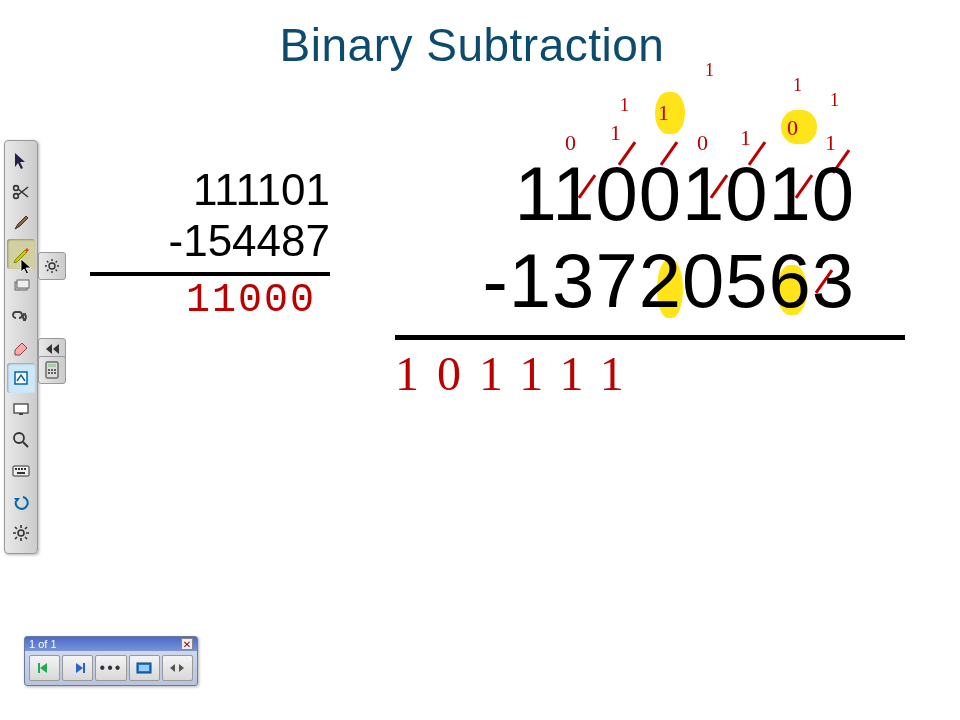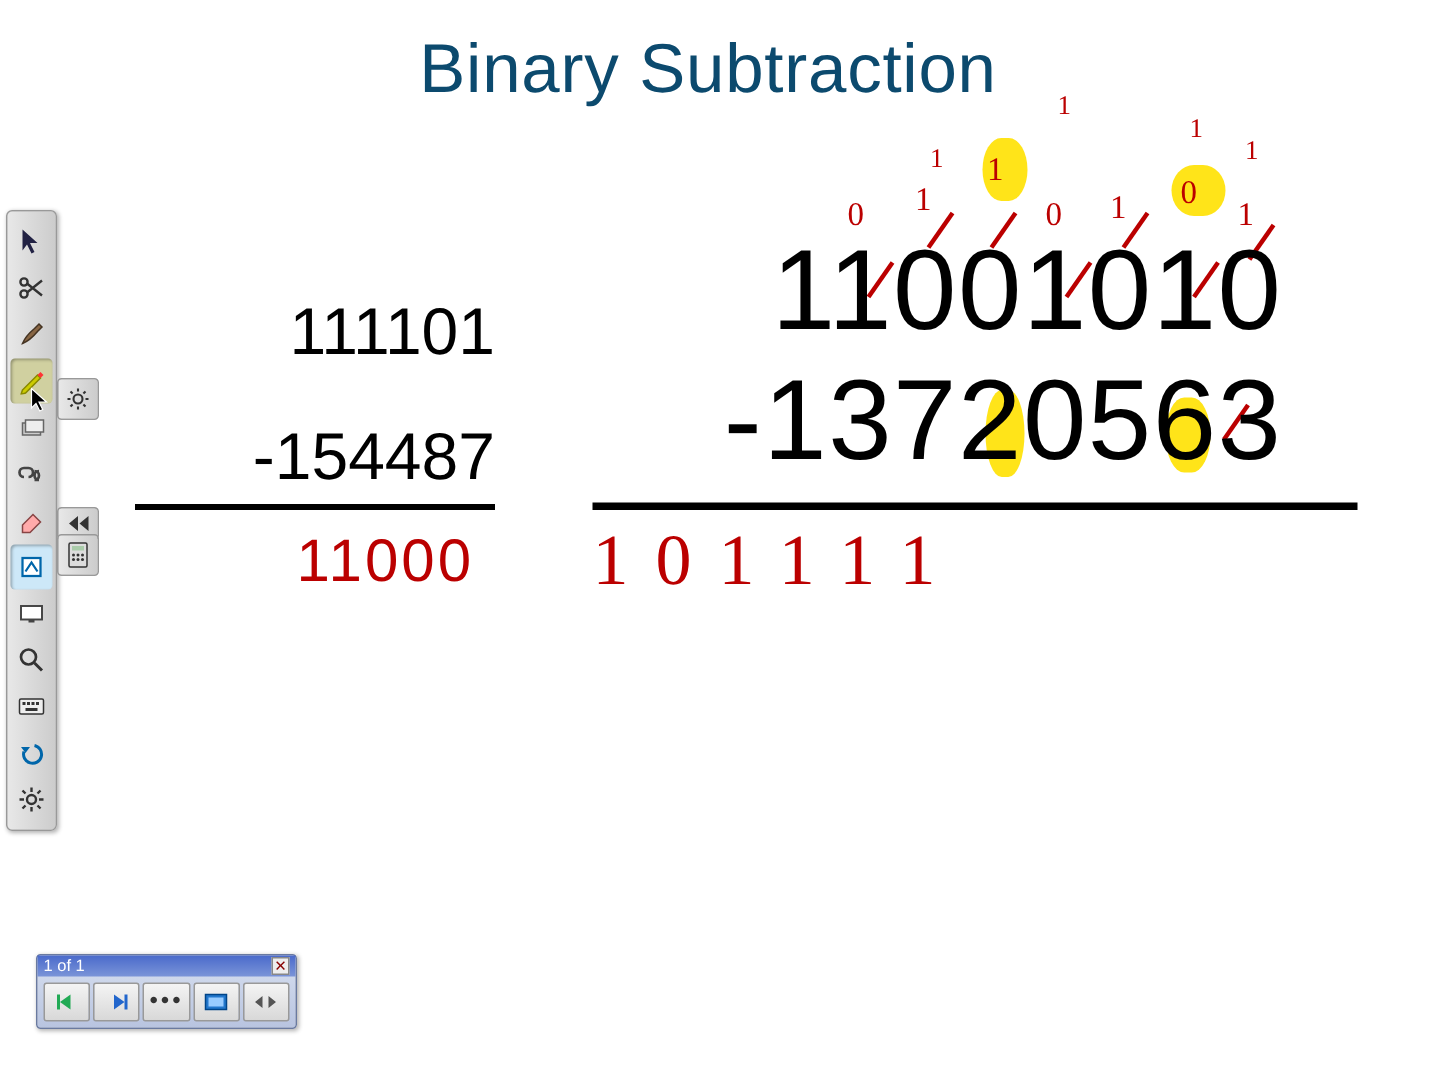--- a/index.html
+++ b/index.html
@@ -70,31 +70,31 @@
   }
 
   
   .problem1 {
     position: absolute;
     left: 90px;
     top: 165px;
     text-align: right;
     width: 240px;
   }
-  .problem1 .num { font-size: 44px; line-height: 1.15; color:#000;margin-top:32px;}
+  .problem1 .num { font-size: 44px; line-height: 1.15; color:#000;}
   .problem1 .rule {
     border-top: 4px solid #000;
     margin-top: 6px;
   }
   .problem1 .ans {
-    font-family: Liberation Sans, sans-serif;
+    font-family: Liberation Mono, monospace;
     color: #b00;
     font-size: 40px;
     letter-spacing: 2px;
-    margin-top: 12px;
+    margin-top: 2px;
     padding-right: 14px;
   }
 
   .problem2 {
     position: absolute;
     left: 395px;
     top: 150px;
     width: 510px;
   }
   .problem2 .num {

